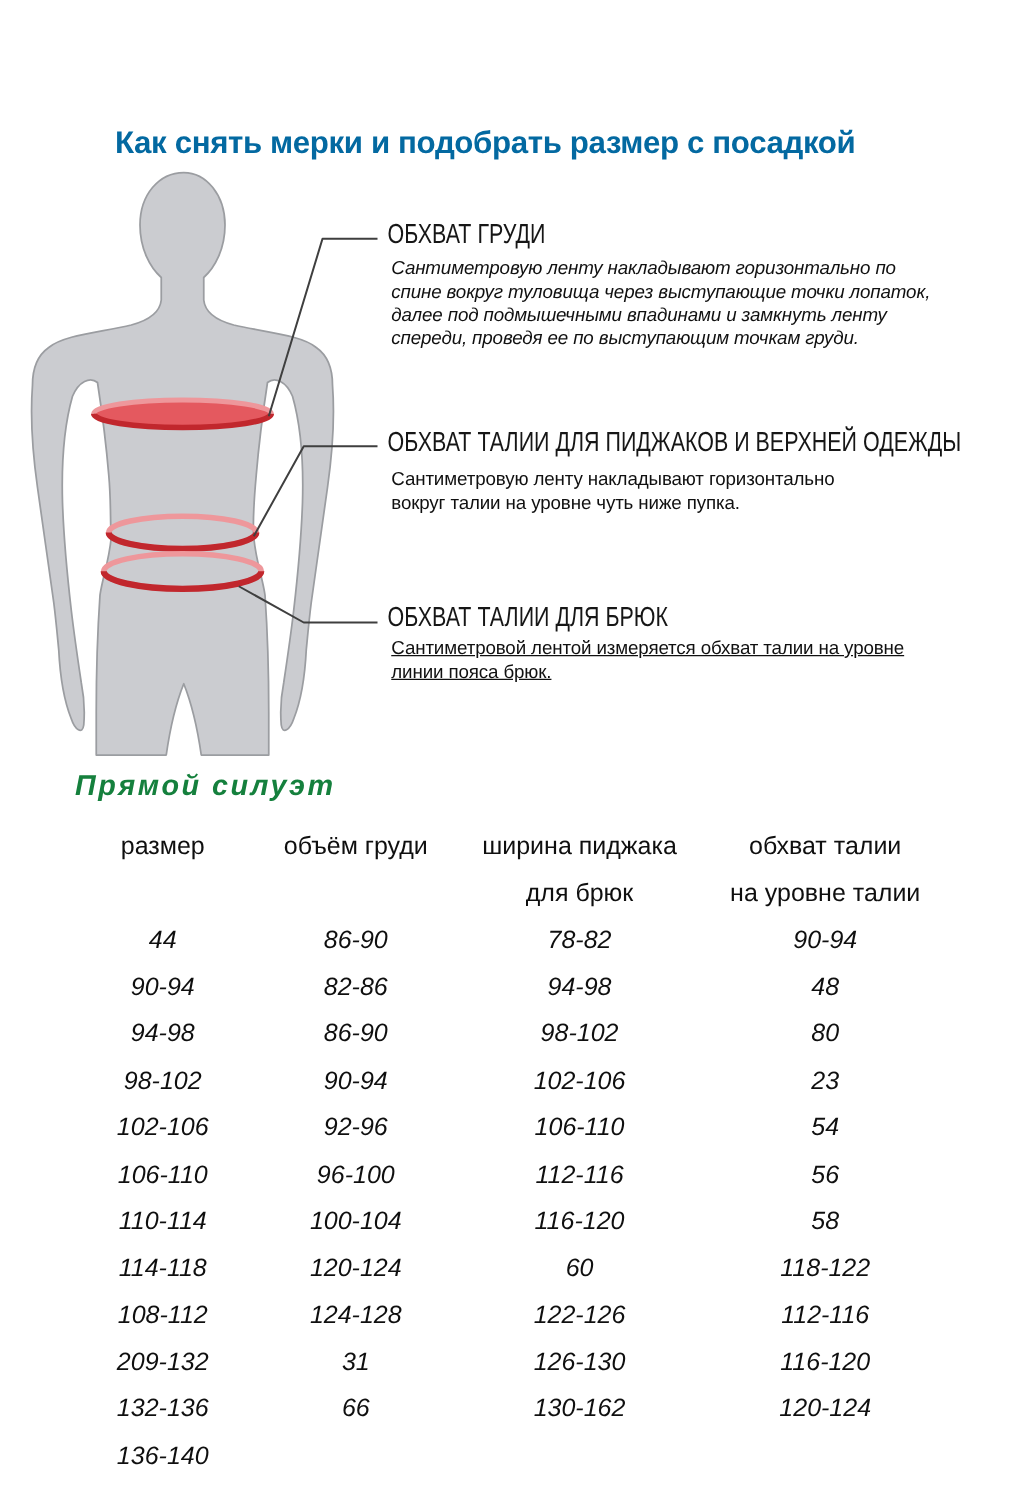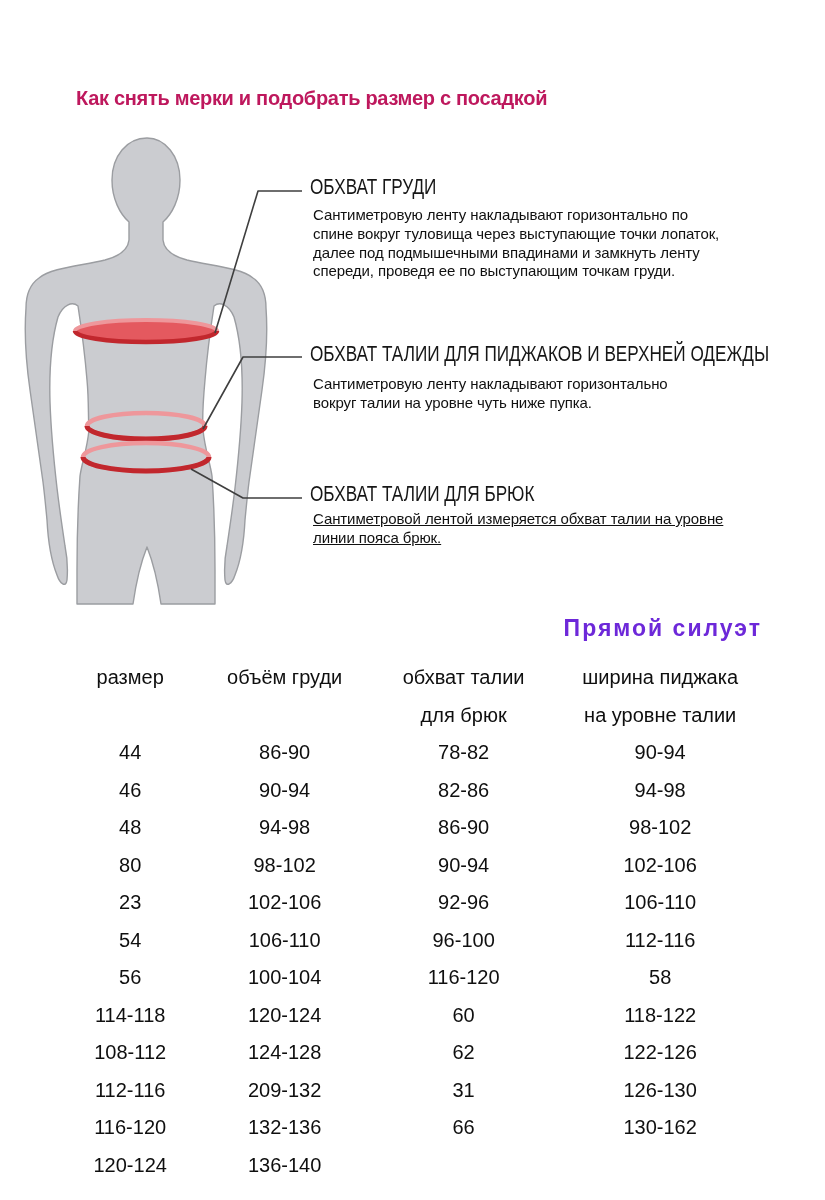--- a/index.html
+++ b/index.html
@@ -1,46 +1,46 @@
 <!DOCTYPE html>
 <html><head>
 <meta charset="utf-8">
 <style>
   html,body{margin:0;padding:0;background:#fff;}
   .page{
     position:relative;width:825px;height:1200px;background:#ffffff;overflow:hidden;
     font-family:"Liberation Sans", sans-serif;color:#111;
   }
   .page-title{
-    position:absolute;left:76px;top:82px;margin:0;
-    font-size:20px;font-weight:bold;letter-spacing:-0.3px;line-height:32px;white-space:nowrap;color:#be185d;
+    position:absolute;left:76px;top:82px;margin:16px;
+    font-size:25px;font-weight:bold;letter-spacing:-0.3px;line-height:32px;white-space:nowrap;color:#0369a1;
   }
   .figure-svg{position:absolute;left:0;top:0;}
   .sec-heading{
     position:absolute;left:310px;font-size:22px;line-height:22px;white-space:nowrap;
     transform:scaleX(0.78);transform-origin:0 0;color:#161616;
   }
   .sec-body{
     position:absolute;left:313px;font-size:15px;line-height:18.8px;white-space:pre-line;
     letter-spacing:-0.1px;color:#101010;width:480px;
   }
-  .sec1-h{top:176px;} .sec1-b{top:206px;}
+  .sec1-h{top:176px;} .sec1-b{top:206px;font-style:italic;}
   .sec2-h{top:343px;} .sec2-b{top:375px;}
   .sec3-h{top:483px;} .sec3-b{top:510px;text-decoration:underline;}
   .table-title{
-    position:absolute;left:60px;top:615px;width:702px;text-align:right;
-    font-size:23px;font-weight:bold;letter-spacing:2px;line-height:26px;color:#6d28d9;
+    position:absolute;left:60px;top:615px;width:702px;text-align:left;
+    font-size:23px;font-weight:bold;letter-spacing:2px;line-height:26px;color:#15803d;font-style:italic;
   }
   .size-table{
     position:absolute;left:60px;top:659px;width:702px;
     display:grid;grid-template-columns:20% 24% 27% 29%;grid-auto-rows:37.5px;text-align:center;
   }
   .cell{display:flex;align-items:center;justify-content:center;color:#0f0f0f;}
   .cell.head{font-size:20px;}
-  .cell.num{font-size:20px;}
+  .cell.num{font-size:20px;font-style:italic;}
 </style>
 </head>
 <body>
 
 <div class="page">
 
   <h1 class="page-title">Как снять мерки и подобрать размер с посадкой</h1>
 
   <svg class="figure-svg" width="825" height="620" viewBox="0 0 825 620" aria-hidden="true">
 
@@ -123,61 +123,60 @@
 
   <div class="sec-heading sec3-h">ОБХВАТ ТАЛИИ ДЛЯ БРЮК</div>
   <div class="sec-body sec3-b">Сантиметровой лентой измеряется обхват талии на уровне
 линии пояса брюк.</div>
 
   <div class="table-title">Прямой силуэт</div>
 
   <div class="size-table">
       <div class="cell head">размер</div>
       <div class="cell head">объём груди</div>
+      <div class="cell head">ширина пиджака</div>
       <div class="cell head">обхват талии</div>
-      <div class="cell head">ширина пиджака</div>
       <div class="cell head"></div>
       <div class="cell head"></div>
       <div class="cell head">для брюк</div>
       <div class="cell head">на уровне талии</div>
       <div class="cell num">44</div>
       <div class="cell num">86-90</div>
       <div class="cell num">78-82</div>
       <div class="cell num">90-94</div>
-      <div class="cell num">46</div>
       <div class="cell num">90-94</div>
       <div class="cell num">82-86</div>
       <div class="cell num">94-98</div>
       <div class="cell num">48</div>
       <div class="cell num">94-98</div>
       <div class="cell num">86-90</div>
       <div class="cell num">98-102</div>
       <div class="cell num">80</div>
       <div class="cell num">98-102</div>
       <div class="cell num">90-94</div>
       <div class="cell num">102-106</div>
       <div class="cell num">23</div>
       <div class="cell num">102-106</div>
       <div class="cell num">92-96</div>
       <div class="cell num">106-110</div>
       <div class="cell num">54</div>
       <div class="cell num">106-110</div>
       <div class="cell num">96-100</div>
       <div class="cell num">112-116</div>
       <div class="cell num">56</div>
+      <div class="cell num">110-114</div>
       <div class="cell num">100-104</div>
       <div class="cell num">116-120</div>
       <div class="cell num">58</div>
       <div class="cell num">114-118</div>
       <div class="cell num">120-124</div>
       <div class="cell num">60</div>
       <div class="cell num">118-122</div>
       <div class="cell num">108-112</div>
       <div class="cell num">124-128</div>
-      <div class="cell num">62</div>
       <div class="cell num">122-126</div>
       <div class="cell num">112-116</div>
       <div class="cell num">209-132</div>
       <div class="cell num">31</div>
       <div class="cell num">126-130</div>
       <div class="cell num">116-120</div>
       <div class="cell num">132-136</div>
       <div class="cell num">66</div>
       <div class="cell num">130-162</div>
       <div class="cell num">120-124</div>

